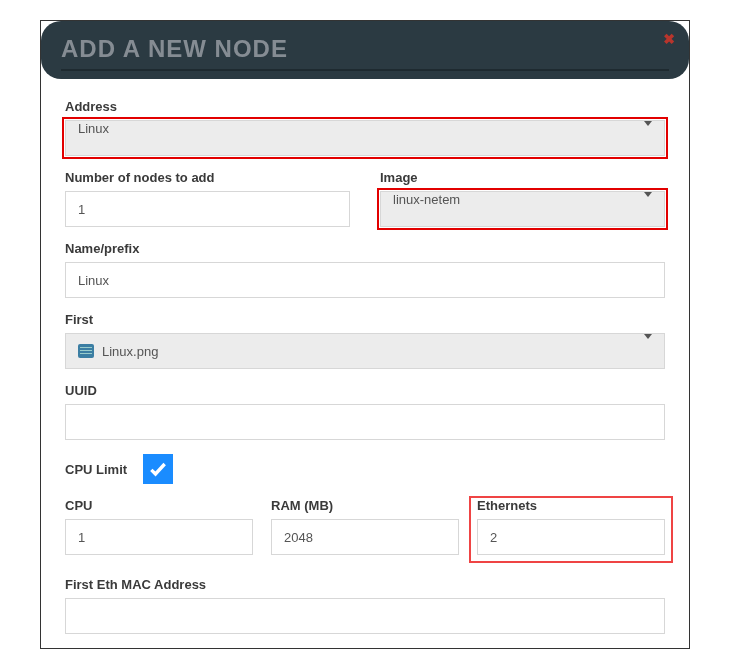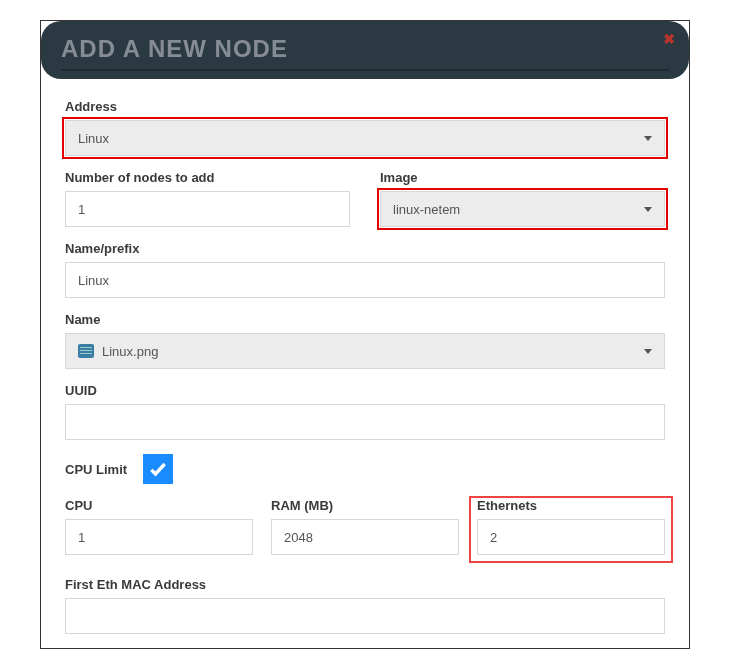--- a/index.html
+++ b/index.html
@@ -56,21 +56,20 @@
   .col { flex: 1; }
   .select-box, .text-input {
     width: 100%;
     height: 36px;
     border: 1px solid #d7d7d7;
     background: #fff;
     font-size: 13px;
     color: #555;
     padding: 0 12px;
     display: flex;
-    align-items: center;
     position: relative;
   }
   .select-box {
     background: #ececec;
     justify-content: space-between;
     cursor: pointer;
   }
   .select-box .caret {
     width: 0; height: 0;
     border-left: 4px solid transparent;
@@ -169,21 +168,21 @@
     </div>
 
     <div class="form-group">
       <label class="form-label">Name/prefix</label>
       <div class="text-input">
         <input type="text" value="Linux" style="">
       </div>
     </div>
 
     <div class="form-group">
-      <label class="form-label">Name</label>
+      <label class="form-label">First</label>
       <div class="select-box">
         <span class="icon-select-content">
           <span class="server-icon"></span>
           <span>Linux.png</span>
         </span>
         <span class="caret"></span>
       </div>
     </div>
 
     <div class="form-group">

